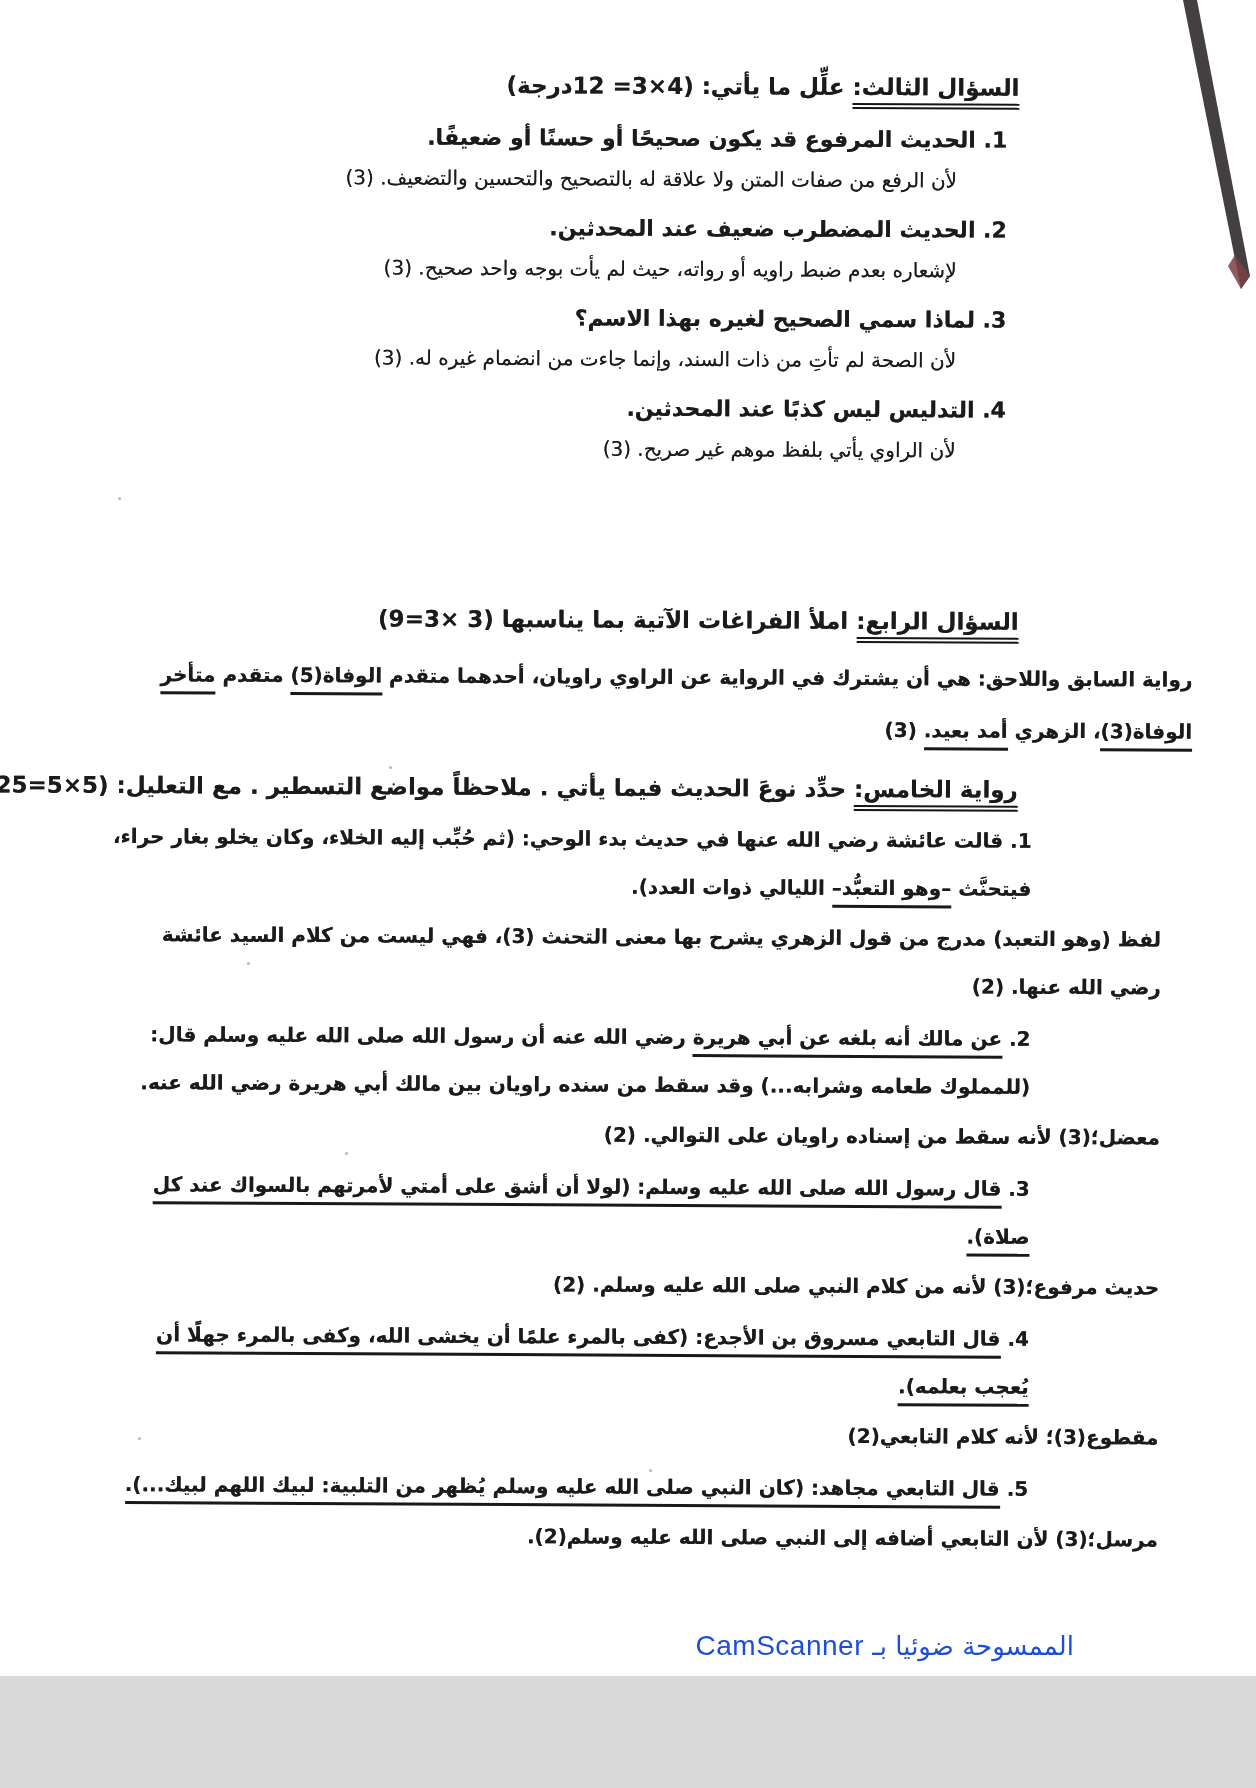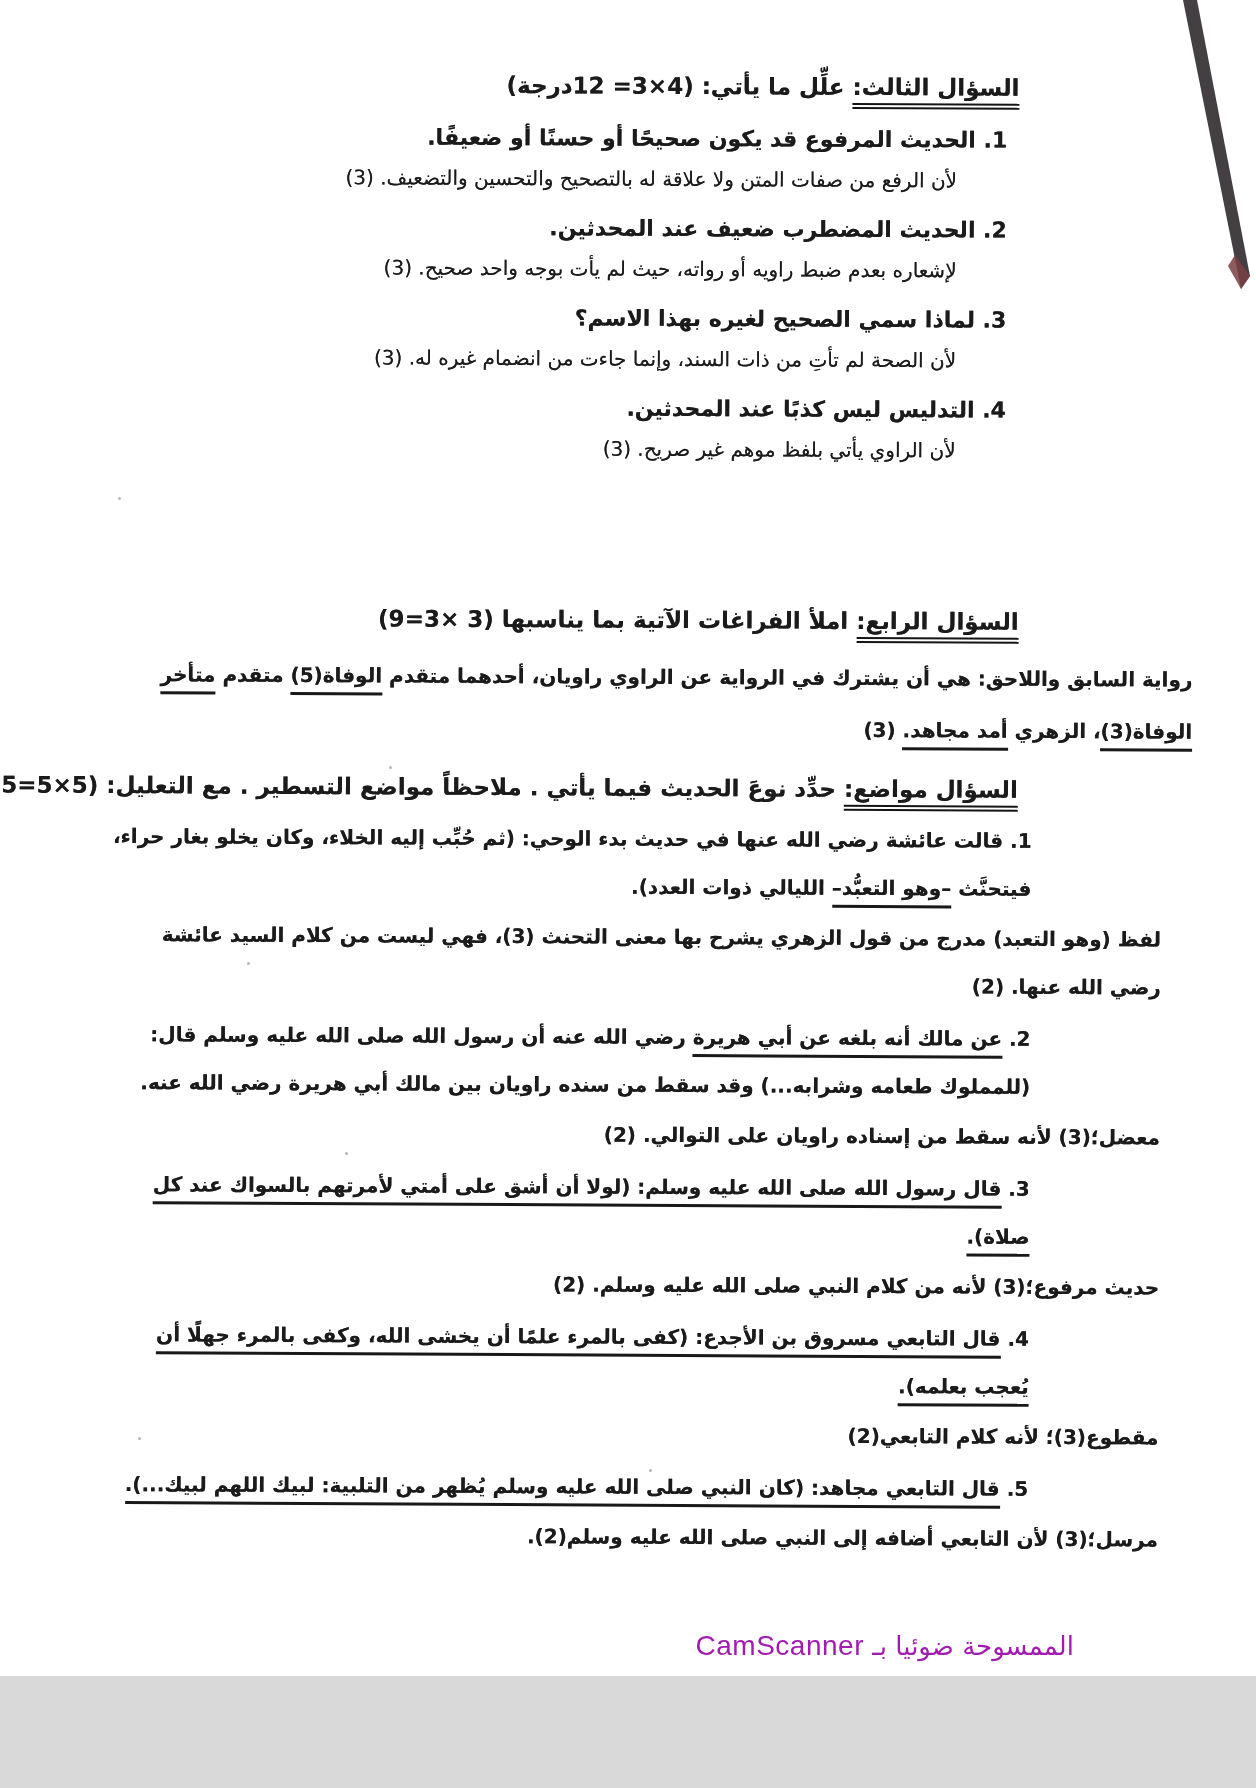--- a/index.html
+++ b/index.html
@@ -25,21 +25,21 @@
   
   .q5{margin-top:10px;}
   .q5-header{font-size:23px;font-weight:bold;line-height:46px;margin-right:234px;white-space:nowrap;}
   .q5 .stmt{font-size:20px;font-weight:bold;line-height:48px;margin:4px 220px 0 112px;}
   .q5 .ans{font-size:20px;font-weight:bold;line-height:48px;margin:2px 90px 0 128px;}
   
   .streak{position:absolute;top:0;left:0;pointer-events:none;}
   .speck{position:absolute;width:3px;height:3px;border-radius:50%;background:#6f6f6f;opacity:.5;}
   
   .footer{
-    position:absolute;right:182px;bottom:14px;font-size:26px;color:#a21caf;
+    position:absolute;right:182px;bottom:14px;font-size:26px;color:#1d4ed8;
     direction:rtl;text-shadow:none;font-weight:normal;
   }
   .footer .latin{font-family:"Liberation Sans","DejaVu Sans",sans-serif;font-size:28px;letter-spacing:.5px;}
 </style>
 </head>
 <body>
 
 <div class="paper">
 
   <div class="content">
@@ -55,25 +55,25 @@
 
       <p class="stmt">3. لماذا سمي الصحيح لغيره بهذا الاسم؟</p>
       <p class="ans">لأن الصحة لم تأتِ من ذات السند، وإنما جاءت من انضمام غيره له. (3)</p>
 
       <p class="stmt">4. التدليس ليس كذبًا عند المحدثين.</p>
       <p class="ans">لأن الراوي يأتي بلفظ موهم غير صريح. (3)</p>
     </section>
 
     <section class="q4">
       <p class="q4-header"><span class="du">السؤال الرابع:</span><span> املأ الفراغات الآتية بما يناسبها (3 ×3=9)</span></p>
-      <p class="q4-body"><span>رواية السابق واللاحق: هي أن يشترك في الرواية عن الراوي راويان، أحدهما متقدم </span><span class="u">الوفاة(5)</span><span> متقدم </span><span class="u">متأخر الوفاة(3)</span><span>، الزهري </span><span class="u">أمد مجاهد.</span><span> (3)</span></p>
+      <p class="q4-body"><span>رواية السابق واللاحق: هي أن يشترك في الرواية عن الراوي راويان، أحدهما متقدم </span><span class="u">الوفاة(5)</span><span> متقدم </span><span class="u">متأخر الوفاة(3)</span><span>، الزهري </span><span class="u">أمد بعيد.</span><span> (3)</span></p>
     </section>
 
     <section class="q5">
-      <p class="q5-header"><span class="du">السؤال مواضع:</span><span> حدِّد نوعَ الحديث فيما يأتي . ملاحظاً مواضع التسطير . مع التعليل: (5×5=25درجة)</span></p>
+      <p class="q5-header"><span class="du">رواية الخامس:</span><span> حدِّد نوعَ الحديث فيما يأتي . ملاحظاً مواضع التسطير . مع التعليل: (5×5=25درجة)</span></p>
 
       <p class="stmt"><span>1. قالت عائشة رضي الله عنها في حديث بدء الوحي: (ثم حُبِّب إليه الخلاء، وكان يخلو بغار حراء، فيتحنَّث </span><span class="u">–وهو التعبُّد–</span><span> الليالي ذوات العدد).</span></p>
       <p class="ans">لفظ (وهو التعبد) مدرج من قول الزهري يشرح بها معنى التحنث (3)، فهي ليست من كلام السيد عائشة رضي الله عنها. (2)</p>
 
       <p class="stmt"><span>2. </span><span class="u">عن مالك أنه بلغه عن أبي هريرة</span><span> رضي الله عنه أن رسول الله صلى الله عليه وسلم قال: (للمملوك طعامه وشرابه...) وقد سقط من سنده راويان بين مالك أبي هريرة رضي الله عنه.</span></p>
       <p class="ans">معضل؛(3) لأنه سقط من إسناده راويان على التوالي. (2)</p>
 
       <p class="stmt"><span>3. </span><span class="u">قال رسول الله صلى الله عليه وسلم: (لولا أن أشق على أمتي لأمرتهم بالسواك عند كل صلاة).</span></p>
       <p class="ans">حديث مرفوع؛(3) لأنه من كلام النبي صلى الله عليه وسلم. (2)</p>
 

